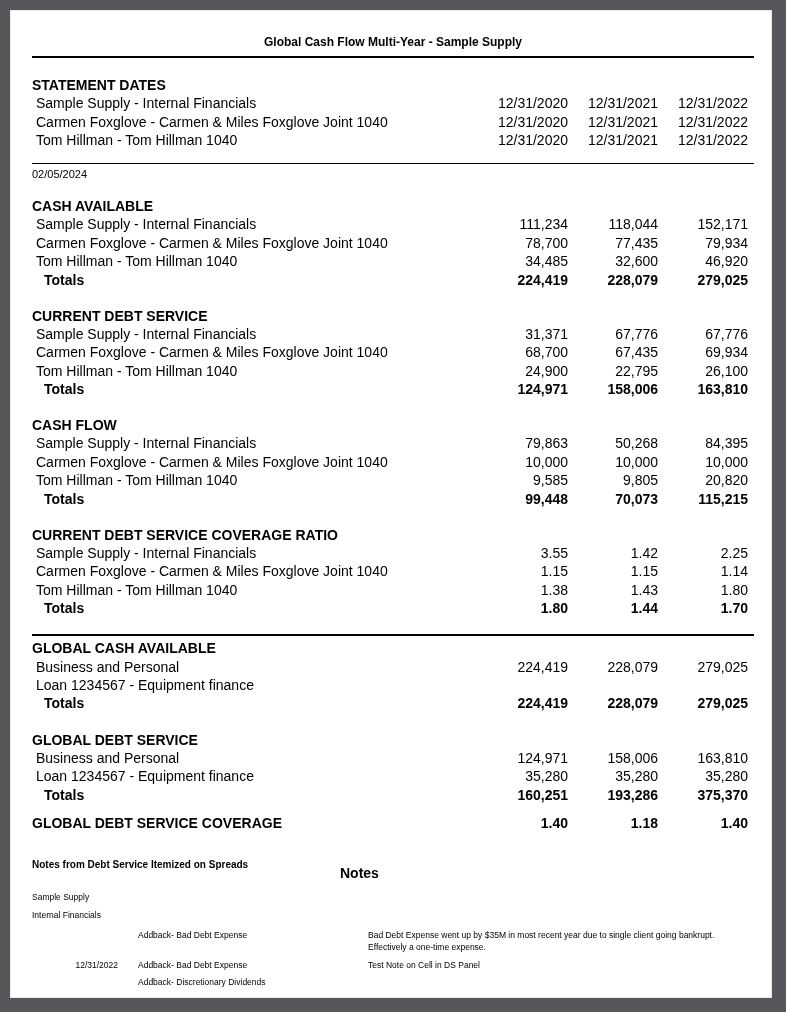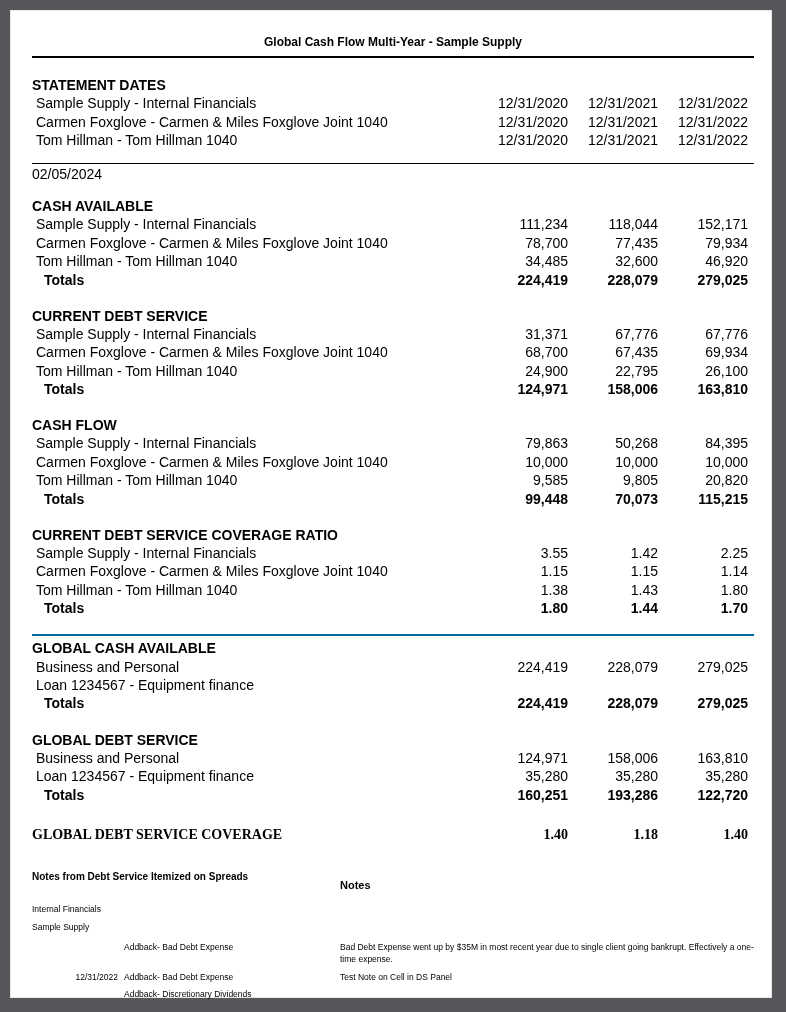--- a/index.html
+++ b/index.html
@@ -26,41 +26,41 @@
   #statement-dates{margin-top:13px;}
   .sec-header{font-weight:bold;height:18px;display:flex;align-items:center;}
   .frow{display:flex;align-items:center;height:18.4px;}
   .flabel{flex:1;padding-left:4px;white-space:nowrap;overflow:hidden;}
   .frow.bold .flabel{padding-left:12px;font-weight:bold;}
   .fvals{display:flex;padding-right:6px;flex:0 0 auto;}
   .fval{width:90px;text-align:right;}
   .frow.bold .fval{font-weight:bold;}
 
   .date-rule{margin-top:14px;}
-  .report-date{font-size:14px;height:16px;line-height:16px;margin-top:2px;}
+  .report-date{font-size:11px;height:16px;line-height:16px;margin-top:2px;}
 
   .section{margin-top:18px;}
   #entity-sections .section:first-child{margin-top:15px;}
 
-  .global-group{border-top:2px solid #0369a1;margin-top:17px;padding-top:3px;}
+  .global-group{border-top:2px solid #000000;margin-top:17px;padding-top:3px;}
   .global-group .section:first-child{margin-top:0;}
 
-  .coverage-row{margin-top:22px;font-family:Liberation Serif, serif;}
+  .coverage-row{margin-top:10px;}
   .coverage-row .flabel{font-weight:bold;padding-left:0;}
   .coverage-row .fval{font-weight:bold;}
 
   .notes{margin-top:27px;font-size:8.5px;line-height:12.5px;}
   .notes-head{display:flex;align-items:flex-start;}
   .notes-title{width:308px;font-size:10px;font-weight:bold;flex:0 0 auto;}
-  .notes-col-header{font-weight:bold;font-size:11px;margin-top:8px;}
+  .notes-col-header{font-weight:bold;font-size:14px;margin-top:8px;}
   .notes-groups{margin-top:11px;}
   .note-group-line{height:18px;line-height:13px;}
   .note-items{margin-top:2px;}
   .note-item{
-    display:grid;grid-template-columns:86px 210px 1fr;column-gap:6px;
+    display:grid;grid-template-columns:86px 210px 1fr;column-gap:20px;
     margin-bottom:5px;
   }
   .note-date{text-align:right;}
   .note-text{max-width:416px;}
 </style>
 </head>
 <body>
 
 <div class="page">
 
@@ -287,43 +287,43 @@
             <div class="fval">35,280</div>
             <div class="fval">35,280</div>
             <div class="fval">35,280</div>
           </div>
         </div>
         <div class="frow bold">
           <div class="flabel">Totals</div>
           <div class="fvals">
             <div class="fval">160,251</div>
             <div class="fval">193,286</div>
-            <div class="fval">122,720</div>
+            <div class="fval">375,370</div>
           </div>
         </div>
       </div>
     </div>
 
   <div class="fin-table frow coverage-row">
     <div class="flabel">GLOBAL DEBT SERVICE COVERAGE</div>
     <div class="fvals">
       <div class="fval">1.40</div>
       <div class="fval">1.18</div>
       <div class="fval">1.40</div>
     </div>
   </div>
 
   <div class="notes">
     <div class="notes-head">
       <div class="notes-title">Notes from Debt Service Itemized on Spreads</div>
       <div class="notes-col-header">Notes</div>
     </div>
     <div class="notes-groups" id="notes-groups">
+        <div class="note-group-line">Sample Supply</div>
         <div class="note-group-line">Internal Financials</div>
-        <div class="note-group-line">Sample Supply</div>
       </div>
     <div class="note-items" id="notes-items">
         <div class="note-item">
           <div class="note-date"></div>
           <div class="note-label">Addback- Bad Debt Expense</div>
           <div class="note-text">Bad Debt Expense went up by $35M in most recent year due to single client going bankrupt. Effectively a one-time expense.</div>
         </div>
         <div class="note-item">
           <div class="note-date">12/31/2022</div>
           <div class="note-label">Addback- Bad Debt Expense</div>

